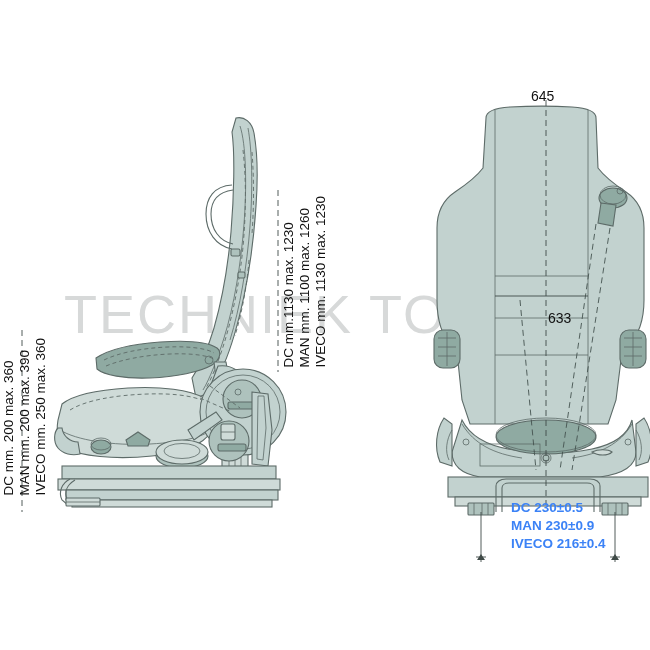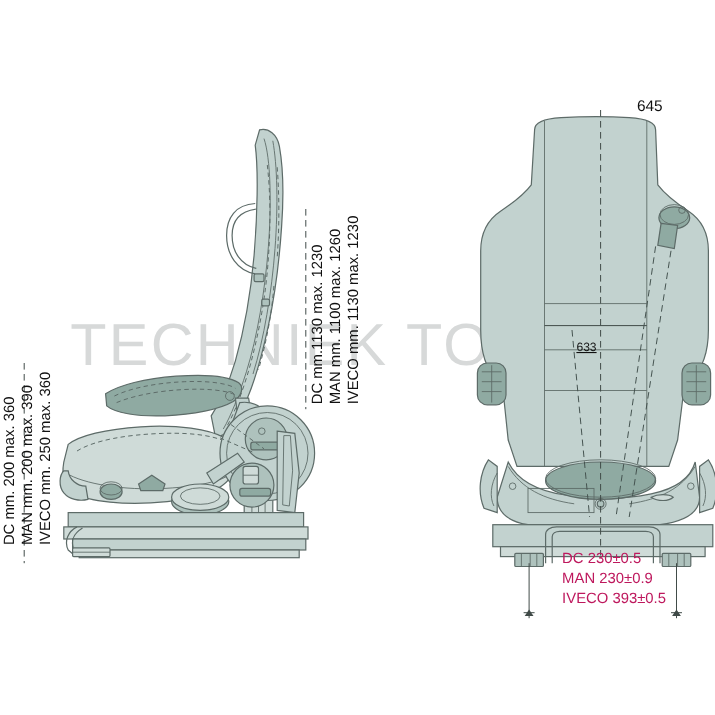--- a/index.html
+++ b/index.html
@@ -28,24 +28,24 @@
     white-space:nowrap;
     color:#111;
   }
   #left-dims{left:2px;top:338px;}
   #left-dims .vlab{margin-right:2px;}
   #mid-dims{left:282px;top:196px;}
   #mid-dims .vlab{margin-right:2px;}
 
   
   .hlab{position:absolute;z-index:4;font-size:13.5px;color:#111;white-space:nowrap;}
-  #label-645{left:531px;top:88px;font-size:14px;margin-left:48px;}
-  #label-633{left:524px;top:310px;font-size:11px;text-decoration:underline;}
+  #label-645{left:531px;top:88px;font-size:14px;}
+  #label-633{left:548px;top:310px;font-size:14px;}
   #bottom-dims{position:absolute;left:511px;top:499px;z-index:4;}
-  #bottom-dims .hlab2{font-size:13.5px;line-height:1.32;color:#be185d;white-space:nowrap;}
+  #bottom-dims .hlab2{font-size:13.5px;line-height:1.32;color:#3b82f6;white-space:nowrap;font-weight:bold;}
 </style>
 </head>
 <body>
 
 <div class="stage">
 
   <div class="watermark">TECHNIEK TOTAAL</div>
 
   <svg class="dwg" width="650" height="650" viewBox="0 0 650 650">
     <defs>
@@ -257,16 +257,16 @@
     <div class="vlab">IVECO mm. 1130 max. 1230</div>
   </div>
 
   <div class="hlab" id="label-645">645</div>
 
   <div class="hlab" id="label-633">633</div>
 
   <div id="bottom-dims">
     <div class="hlab2">DC 230±0.5</div>
     <div class="hlab2">MAN 230±0.9</div>
-    <div class="hlab2">IVECO 393±0.5</div>
+    <div class="hlab2">IVECO 216±0.4</div>
   </div>
 
 </div>
 
 </body></html>

